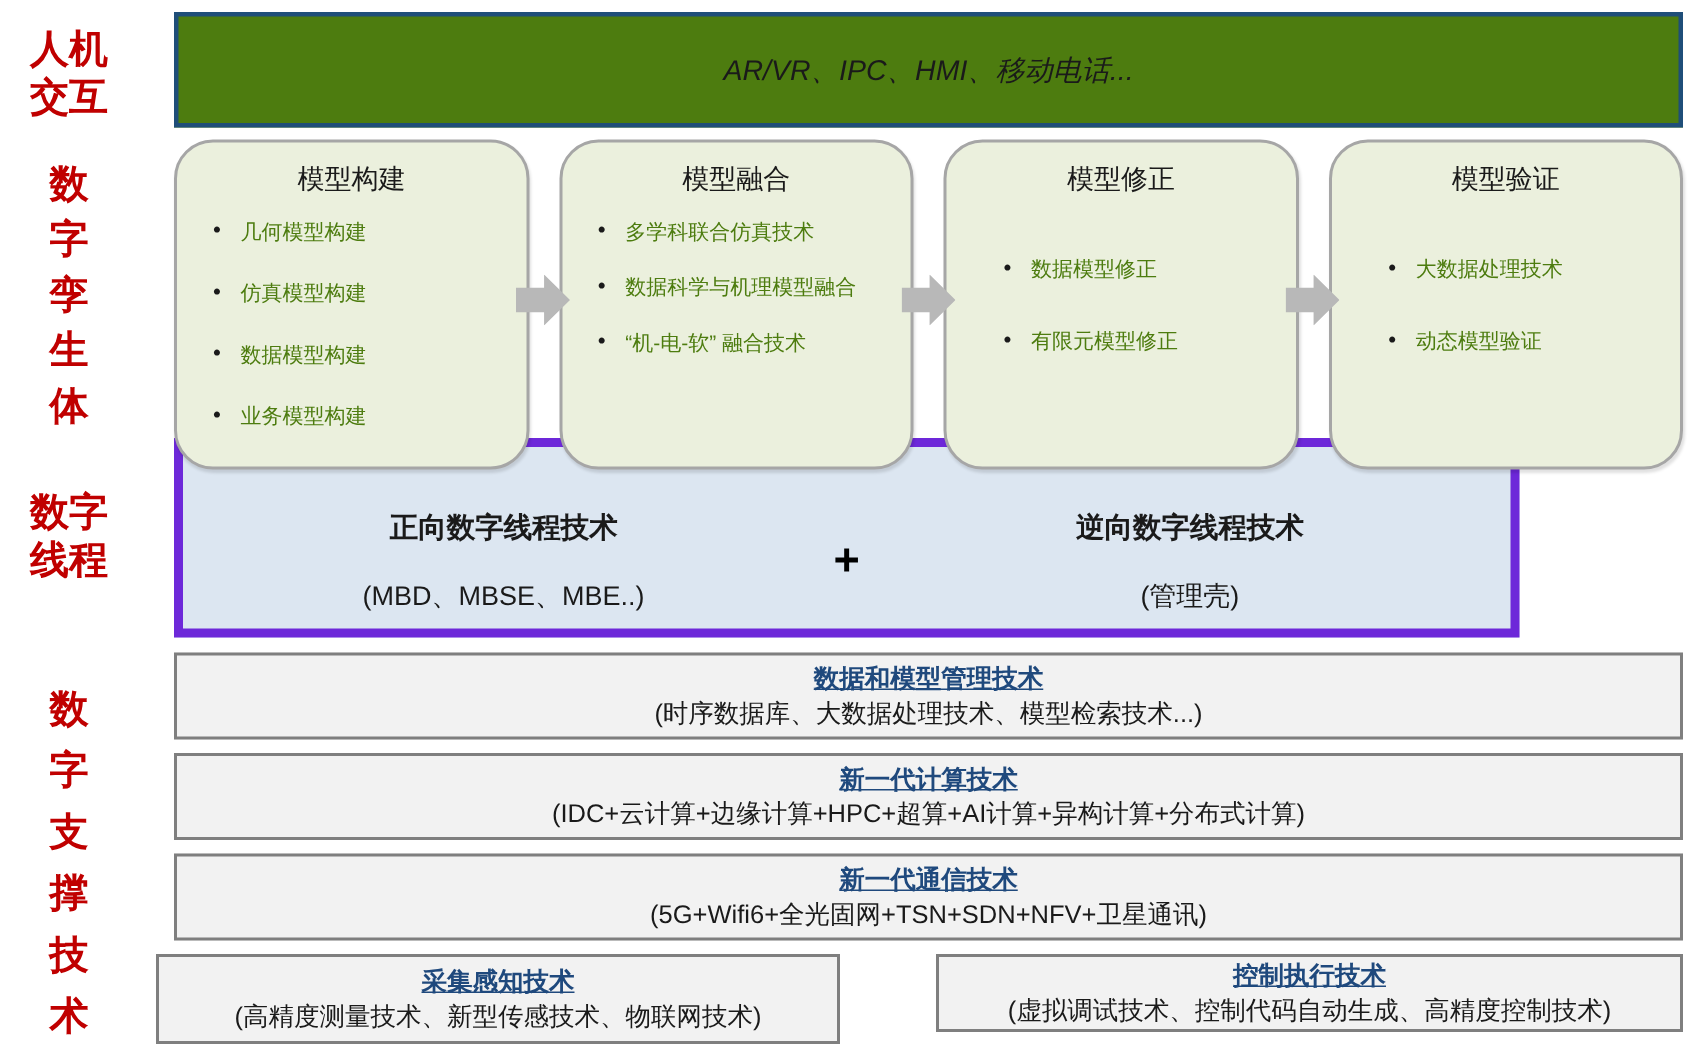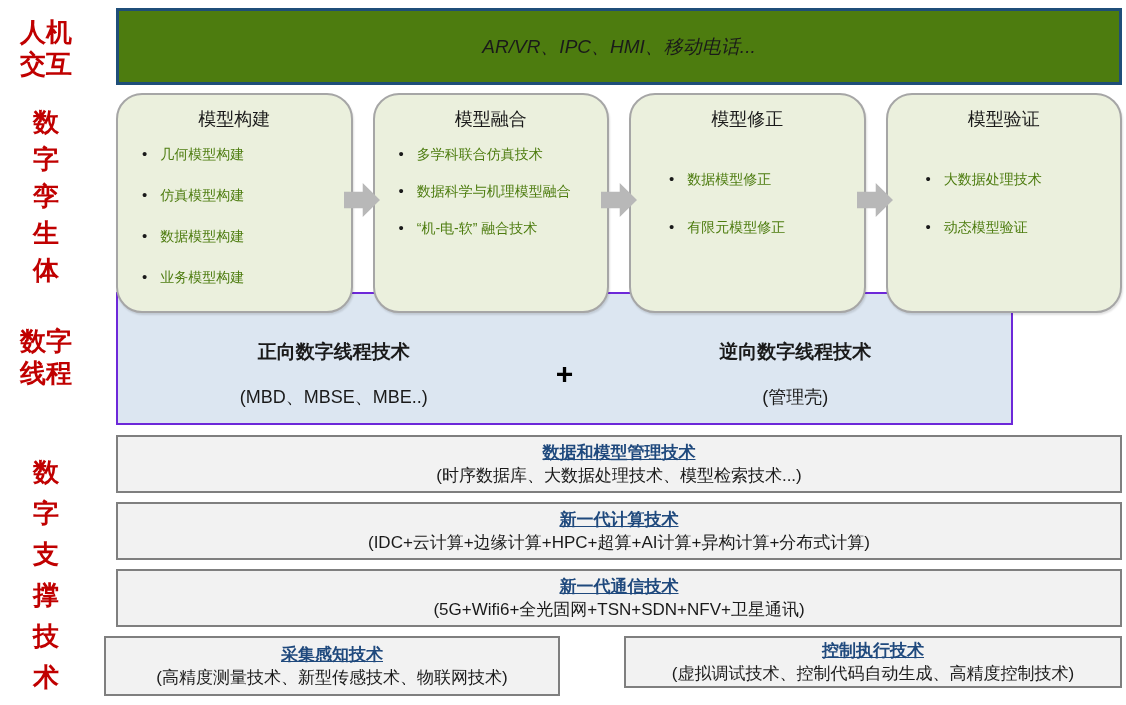--- a/index.html
+++ b/index.html
@@ -77,21 +77,21 @@
   }
   #arrow-1 { left: 344px; }
   #arrow-2 { left: 601px; }
   #arrow-3 { left: 857px; }
   
   .thread-band {
     position: absolute;
     left: 116px; top: 292px;
     width: 897px; height: 133px;
     background: #dce6f1;
-    border: 2px solid #6d28d9;
+    border: 6px solid #6d28d9;
     z-index: 1;
     display: flex; align-items: center;
     padding-top: 30px;
   }
   .thread-col {
     flex: 1;
     display: flex; flex-direction: column; align-items: center; gap: 20px;
   }
   .thread-title { font-size: 19px; font-weight: bold; color: #1a1a1a; }
   .thread-sub   { font-size: 18px; color: #1a1a1a; }

